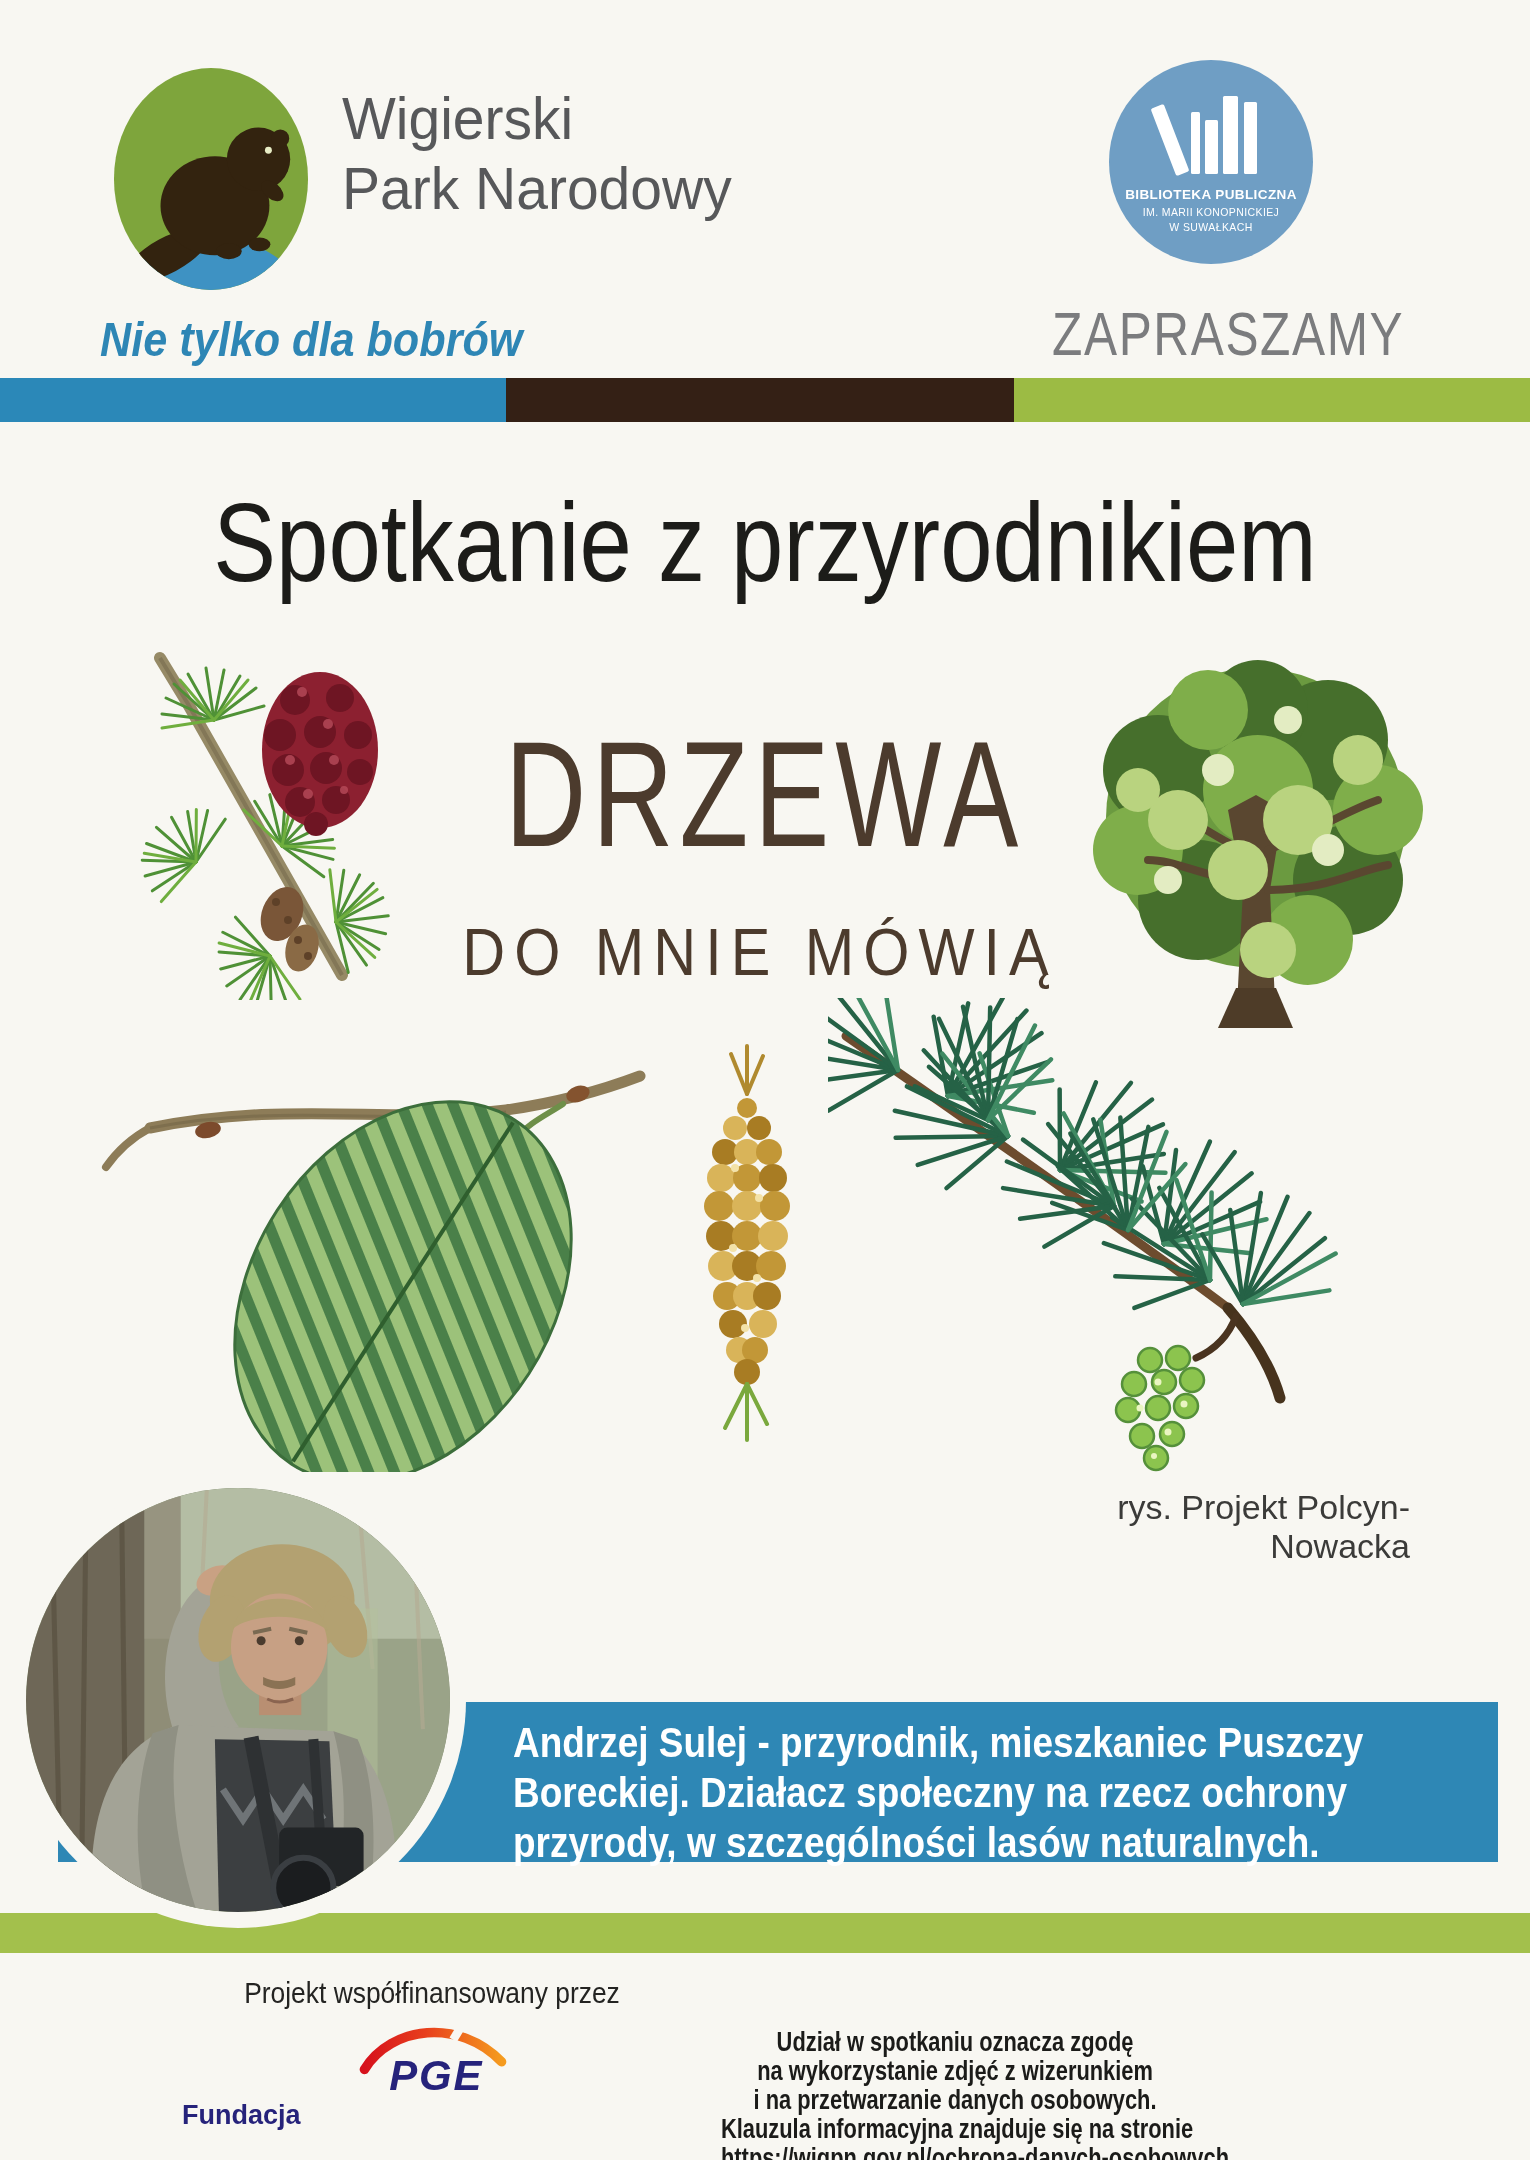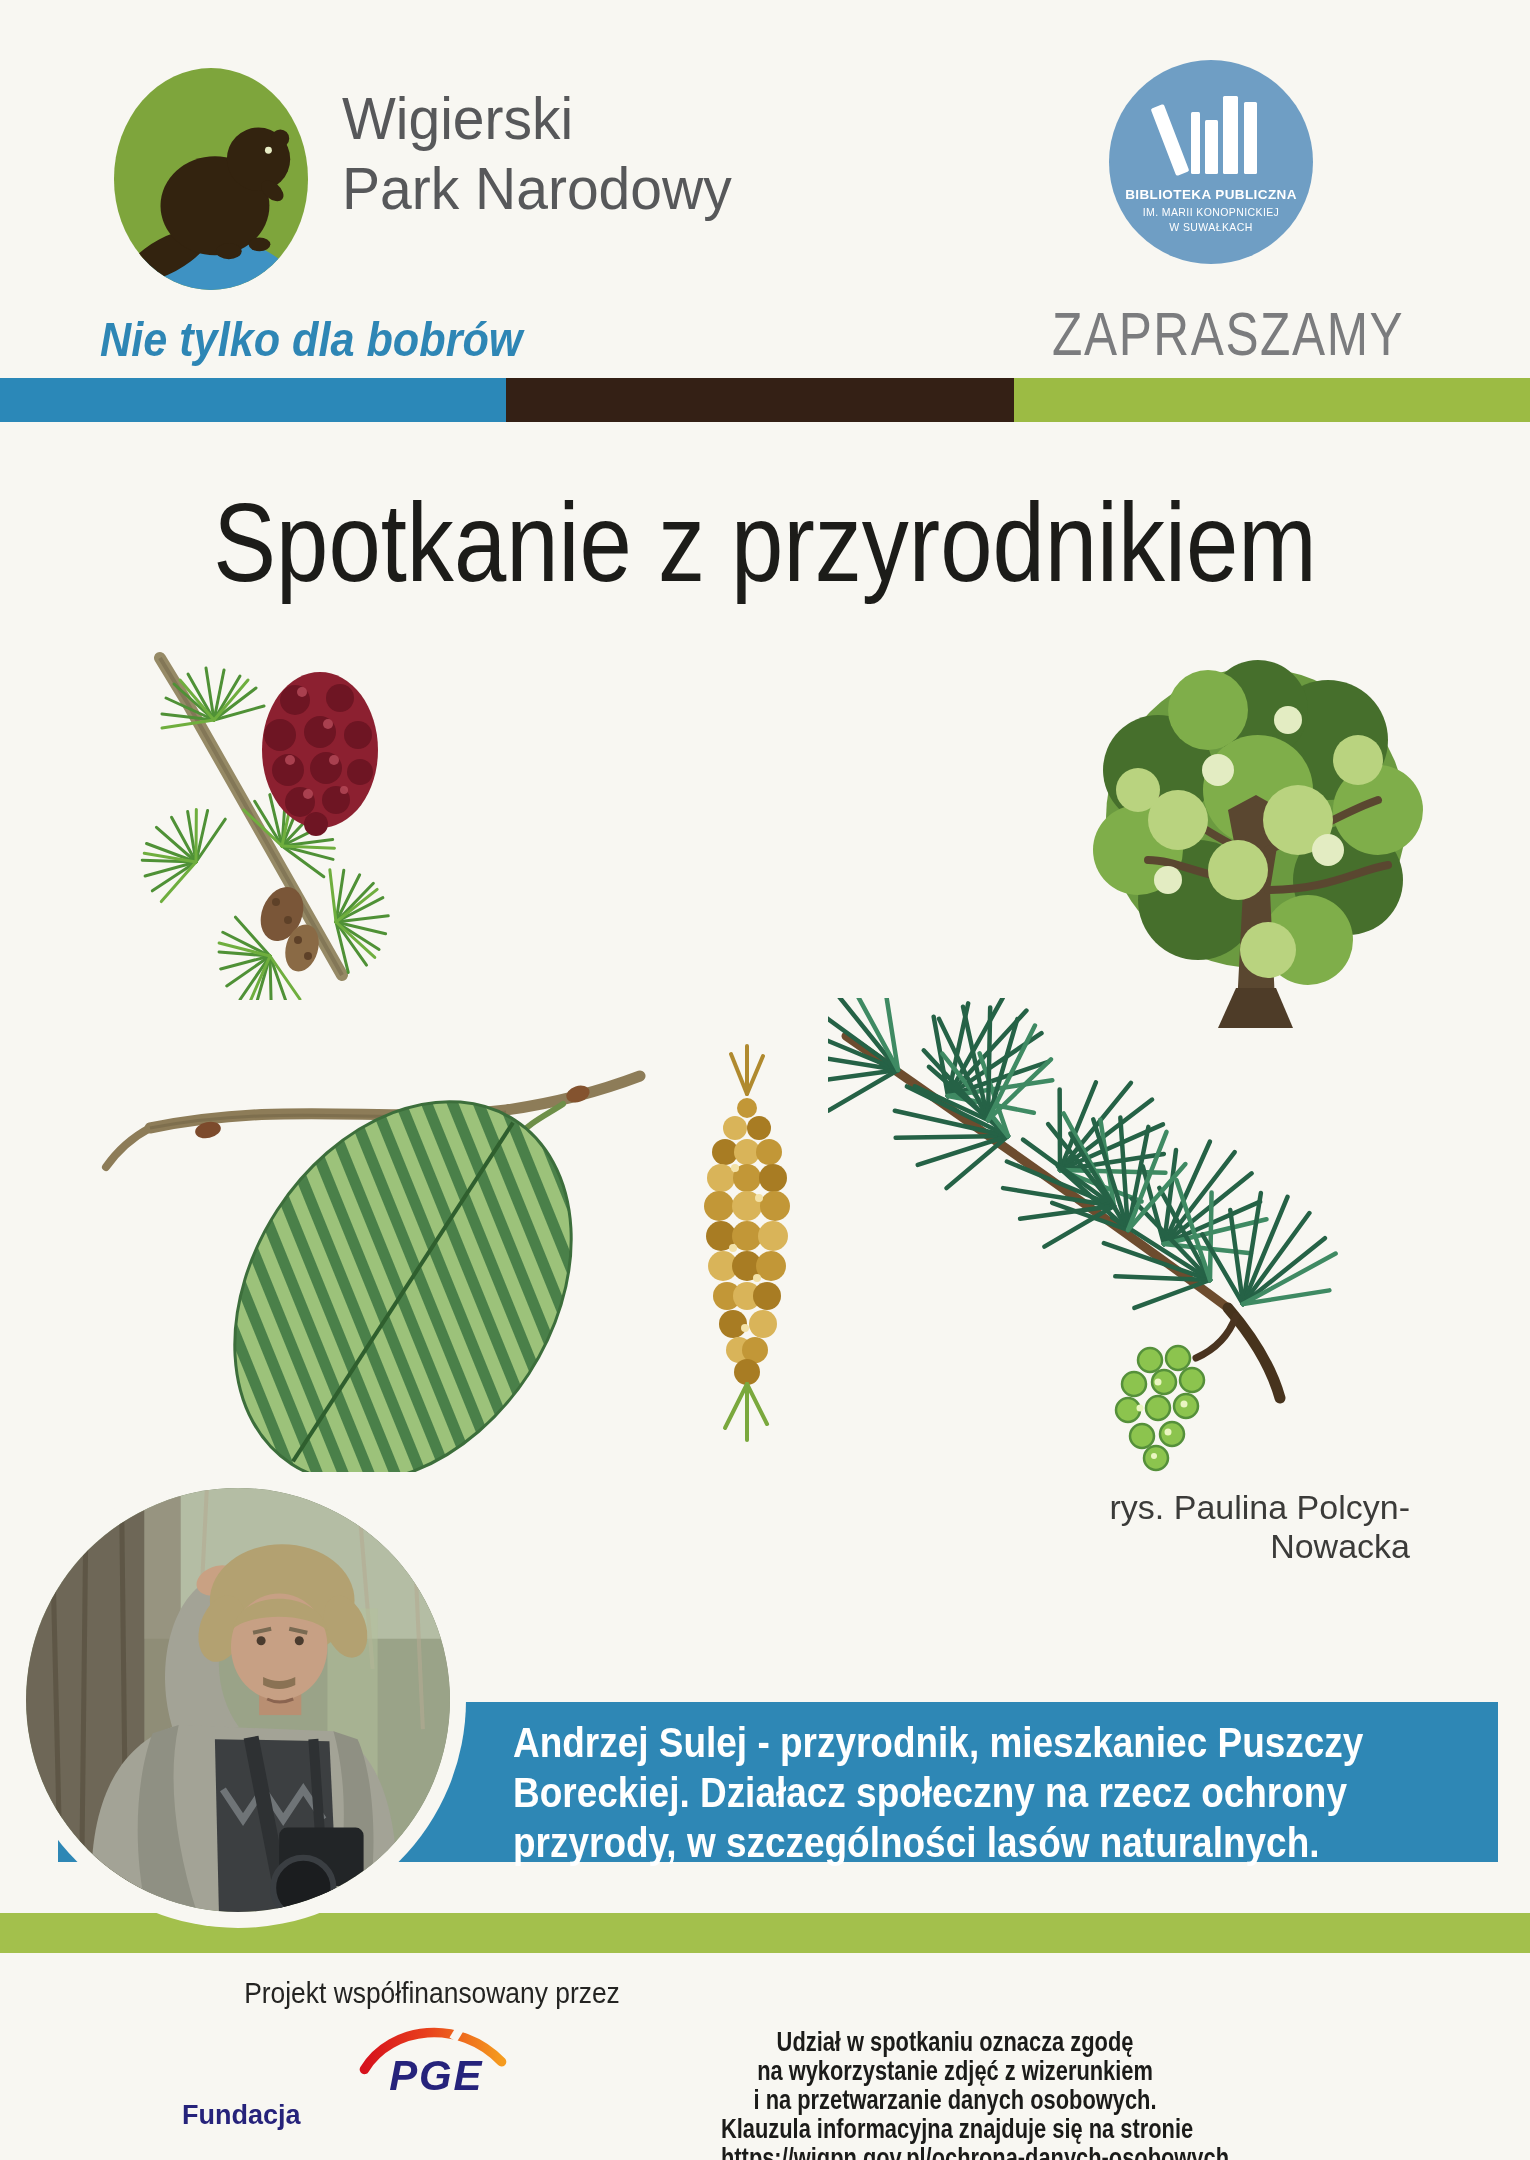--- a/index.html
+++ b/index.html
@@ -326,22 +326,26 @@
       <g fill="#eaf5c2">
         <circle cx="330" cy="384" r="3.5"></circle>
           <circle cx="356" cy="406" r="3.5"></circle>
           <circle cx="312" cy="410" r="3.5"></circle>
         <circle cx="340" cy="434" r="3.5"></circle>
           <circle cx="326" cy="458" r="3"></circle>
       </g>
     </g>
   </svg>
 
-
-  <div class="abs credit">rys. Paulina Polcyn-Nowacka</div>
+  <div class="abs subject">
+    <div class="subject-main">DRZEWA</div>
+    <div class="subject-sub">DO MNIE MÓWIĄ</div>
+  </div>
+
+  <div class="abs credit">rys. Projekt Polcyn-Nowacka</div>
 
 
   <div class="abs banner-blue">
     <div class="bb-line">Andrzej Sulej - przyrodnik, mieszkaniec Puszczy</div>
     <div class="bb-line">Boreckiej. Działacz społeczny na rzecz ochrony</div>
     <div class="bb-line">przyrody, w szczególności lasów naturalnych.</div>
   </div>
 
   <div class="abs photo">
     <svg width="424" height="424" viewBox="0 0 422 422">

